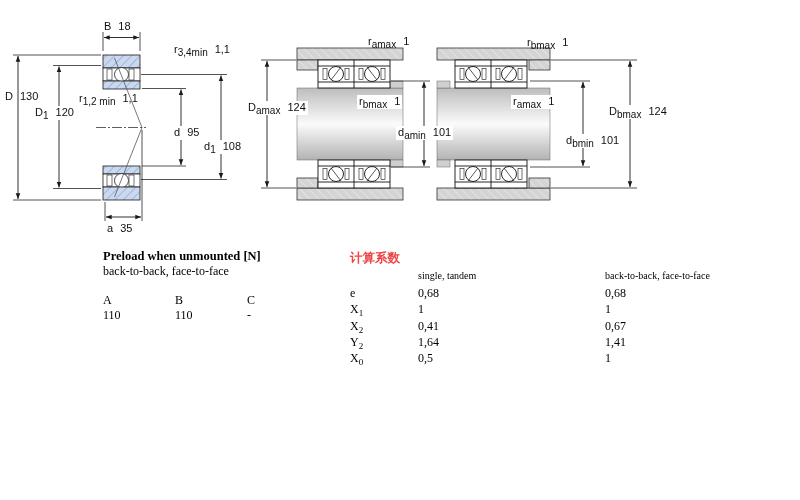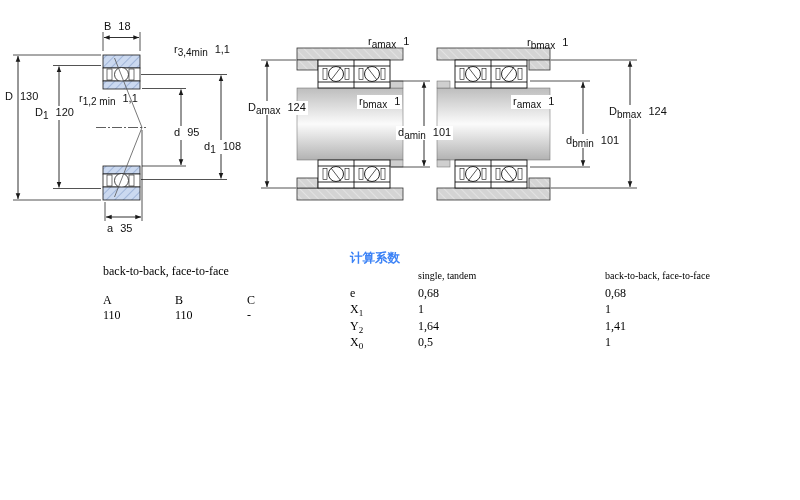--- a/index.html
+++ b/index.html
@@ -12,21 +12,21 @@
   .wbg{background:#fff;padding:0 2px;}
   .preload-title{position:absolute;left:103px;top:249px;font-family:"Liberation Serif",serif;
                  font-weight:bold;font-size:12.5px;color:#000;}
   .preload-sub{position:absolute;left:103px;top:264px;font-family:"Liberation Serif",serif;
                font-size:12px;color:#000;}
   .preload-row{position:absolute;left:103px;width:220px;font-family:"Liberation Serif",serif;
                font-size:12px;color:#000;}
   .preload-row span{position:absolute;top:0;}
   .pc0{left:0;} .pc1{left:72px;} .pc2{left:144px;}
   .factors-title{position:absolute;left:350px;top:250px;font-weight:bold;font-size:12.5px;
-                 font-family:"Liberation Serif","DejaVu Sans",serif;color:#3b82f6;}
+                 font-family:"Liberation Serif","DejaVu Sans",serif;color:#ef4444;}
   .fcol-h{position:absolute;top:270px;font-family:"Liberation Serif",serif;font-size:10px;color:#000;}
   .factors-rows{position:absolute;left:350px;top:286px;width:420px;font-family:"Liberation Serif",serif;
                 font-size:12px;color:#000;}
   .frow{position:relative;height:16.3px;}
   .frow .flabel{position:absolute;left:0;top:0;}
   .frow .flabel sub{font-size:9px;vertical-align:-3px;}
   .frow .fv1{position:absolute;left:68px;top:0;}
   .frow .fv2{position:absolute;left:255px;top:0;}
 </style>
 </head>
@@ -235,20 +235,21 @@
   <div class="dlabel wbg" style="left:511px;top:95px;">
     <span>r</span><sub>amax</sub><span class="v">1</span>
   </div>
   <div class="dlabel wbg" style="left:564px;top:134px;">
     <span>d</span><sub>bmin</sub><span class="v">101</span>
   </div>
   <div class="dlabel wbg" style="left:607px;top:105px;">
     <span>D</span><sub>bmax</sub><span class="v">124</span>
   </div>
 
+  <div class="preload-title">Preload when unmounted [N]</div>
   <div class="preload-sub">back-to-back, face-to-face</div>
   <div class="preload-row" style="top:293px;">
     <span class="pc0">A</span>
     <span class="pc1">B</span>
     <span class="pc2">C</span>
   </div>
   <div class="preload-row" style="top:308px;">
     <span class="pc0">110</span>
     <span class="pc1">110</span>
     <span class="pc2">-</span>
@@ -263,20 +264,25 @@
       <span class="flabel"><span>e</span><sub></sub></span>
       <span class="fv1">0,68</span>
         <span class="fv2">0,68</span>
     </div>
     <div class="frow">
       <span class="flabel"><span>X</span><sub>1</sub></span>
       <span class="fv1">1</span>
         <span class="fv2">1</span>
     </div>
     <div class="frow">
+      <span class="flabel"><span>X</span><sub>2</sub></span>
+      <span class="fv1">0,41</span>
+        <span class="fv2">0,67</span>
+    </div>
+    <div class="frow">
       <span class="flabel"><span>Y</span><sub>2</sub></span>
       <span class="fv1">1,64</span>
         <span class="fv2">1,41</span>
     </div>
     <div class="frow">
       <span class="flabel"><span>X</span><sub>0</sub></span>
       <span class="fv1">0,5</span>
         <span class="fv2">1</span>
     </div>
   </div>

